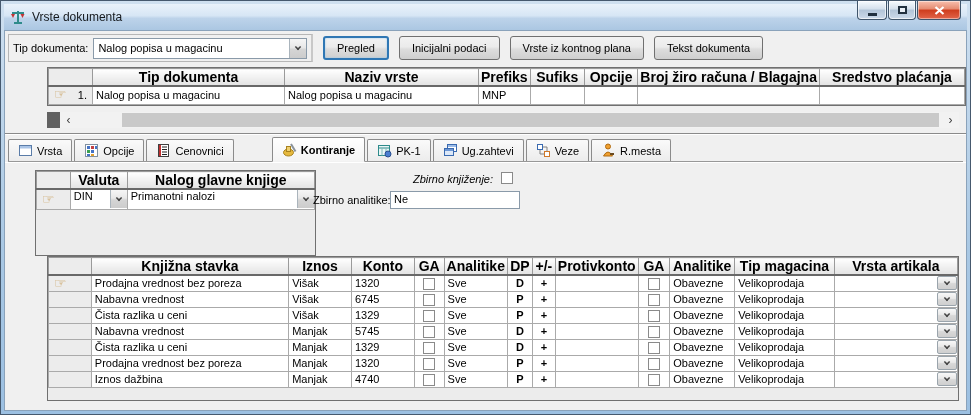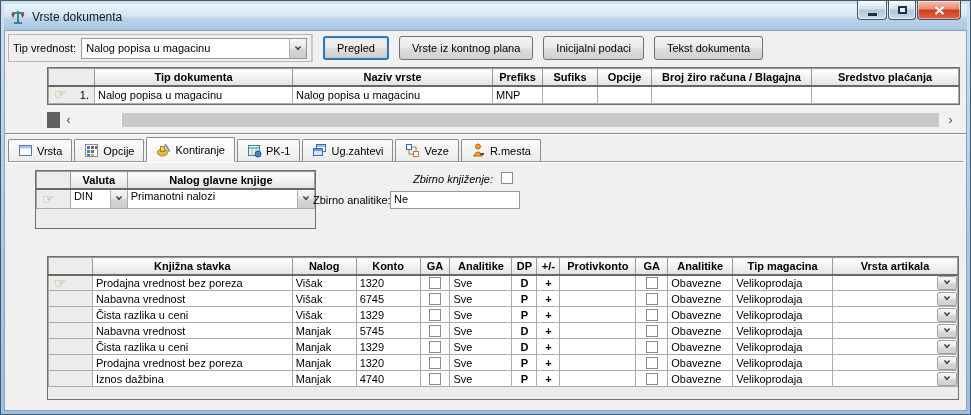--- a/index.html
+++ b/index.html
@@ -69,21 +69,21 @@
     border: 1px solid #707070; border-radius: 3px;
     background: linear-gradient(180deg,#f2f2f2,#ebebeb 45%,#dddddd 55%,#cfcfcf);
     font-size: 11px; cursor: default; white-space: nowrap;
   }
   .btn.default { border: 2px solid #2f77b4; border-radius: 3px; box-shadow: inset 0 0 2px #8fc6ee; }
 
   
   .grid-wrap { position: absolute; border: 1px solid #707070; background: #ececec; }
   table.grid { border-collapse: collapse; table-layout: fixed; }
   table.grid th {
-    height: 17px; font-weight: bold; font-size: 11px; text-align: center;
+    height: 17px; font-weight: bold; font-size: 14px; text-align: center;
     background: linear-gradient(180deg,#ffffff,#eeeeee 60%,#e3e3e3);
     border: 1px solid #9a9a9a; border-bottom: 2px solid #686868;
     overflow: hidden; white-space: nowrap; padding: 0 2px;
   }
   table.grid td {
     height: 16px; background: #fff; border: 1px solid #aaaaaa;
     padding: 0 3px; white-space: nowrap; overflow: hidden;
   }
   table.grid td.sel { background: #ececec; border-color: #aaaaaa; text-align: right; padding-right: 5px; }
   table.grid th.sel { background: #ececec; border-bottom: 2px solid #686868; }
@@ -111,30 +111,31 @@
   
   .tabs { position: absolute; top: 106px; left: 3px; right: 3px; height: 25px; display: flex; align-items: flex-end; border-bottom: 1px solid #989898; }
   .tab {
     display: inline-flex; align-items: center; gap: 4px;
     height: 22px; padding: 0 9px; margin-right: 2px;
     border: 1px solid #8b8b8b; border-bottom: none; border-radius: 2px 2px 0 0;
     background: linear-gradient(180deg,#fafafa,#ececec);
     white-space: nowrap; cursor: default;
   }
   .tab.active {
-    height: 25px; margin-bottom: -1px; font-weight: normal;
+    height: 25px; margin-bottom: -1px; font-weight: bold;
     background: linear-gradient(180deg,#ffffff,#f4f4f4);
     border-bottom: 1px solid #f2f2f2;
+    margin-left: 36px;
   }
   .tab svg { flex: 0 0 auto; }
 
   
   .panel { position: absolute; top: 131px; left: 0; right: 0; bottom: 0; background: #f0f0f0; border-top: 1px solid #fff; }
 
-  .valuta-wrap { top: 7px; left: 30px; width: 281px; height: 59px; }
+  .valuta-wrap { top: 7px; left: 30px; width: 281px; height: 86px; }
   .zk-label { position: absolute; top: 10px; left: 330px; width: 158px; text-align: right; font-style: italic; }
   .zk-cb { position: absolute; top: 9px; left: 496px; }
   .za-label { position: absolute; top: 31px; left: 308px; }
   .za-field {
     position: absolute; top: 28px; left: 385px; width: 130px; height: 18px;
     background: #fff; border: 1px solid #8a9aa9; padding: 1px 3px;
   }
 
   .posting-wrap { top: 93px; left: 42px; width: 912px; padding-bottom: 12px; }
 </style>
@@ -163,31 +164,31 @@
           <path d="M1.5 1 L9.5 8 M9.5 1 L1.5 8" stroke="#ffffff" stroke-width="2.2"></path>
         </svg>
       </div>
     </div>
   </div>
 
   <div class="client">
 
     <div class="toolbar">
       <div class="combo-panel">
-        <span>Tip vrednost:</span>
+        <span>Tip dokumenta:</span>
         <div class="combo">
           <span class="val">Nalog popisa u magacinu</span>
           <span class="arrow-btn">
               <span class="chev"></span>
             </span>
         </div>
       </div>
       <button class="btn default">Pregled</button>
+      <button class="btn">Inicijalni podaci</button>
       <button class="btn">Vrste iz kontnog plana</button>
-      <button class="btn">Inicijalni podaci</button>
       <button class="btn">Tekst dokumenta</button>
     </div>
 
     <div class="grid-wrap" style="top:36px; left:42px;">
       <table class="grid">
         <colgroup>
           <col style="width:46px">
             <col style="width:198px">
             <col style="width:200px">
             <col style="width:50px">
@@ -248,20 +249,31 @@
           <rect x="3" y="3" width="3" height="3" fill="#4472c4"></rect>
             <rect x="7" y="3" width="3" height="3" fill="#c04040"></rect>
             <rect x="11" y="3" width="2" height="3" fill="#4472c4"></rect>
           <rect x="3" y="7" width="3" height="3" fill="#3aa050"></rect>
             <rect x="7" y="7" width="3" height="3" fill="#4472c4"></rect>
           <rect x="3" y="11" width="3" height="2" fill="#4472c4"></rect>
             <rect x="7" y="11" width="3" height="2" fill="#e0a030"></rect>
         </svg>
         <span>Opcije</span>
       </div>
+      <div class="tab">
+        <svg width="15" height="15" viewBox="0 0 15 15">
+          <rect x="2.5" y="1.5" width="10" height="12" fill="#ffffff" stroke="#404040"></rect>
+          <rect x="3" y="2" width="2" height="11" fill="#c03030"></rect>
+          <line x1="6" y1="4" x2="11" y2="4" stroke="#202020"></line>
+            <line x1="6" y1="6.5" x2="11" y2="6.5" stroke="#202020"></line>
+          <line x1="6" y1="9" x2="11" y2="9" stroke="#202020"></line>
+            <line x1="6" y1="11.5" x2="11" y2="11.5" stroke="#202020"></line>
+        </svg>
+        <span>Cenovnici</span>
+      </div>
       <div class="tab active">
         <svg width="15" height="15" viewBox="0 0 15 15">
           <ellipse cx="6.5" cy="10.5" rx="5" ry="3.5" fill="#e6b93e" stroke="#a8821e"></ellipse>
           <rect x="4.5" y="4.5" width="4" height="5" fill="#f0d070" stroke="#a8821e"></rect>
           <line x1="9" y1="2" x2="13.5" y2="9.5" stroke="#8a929a" stroke-width="2"></line>
         </svg>
         <span>Kontiranje</span>
       </div>
       <div class="tab">
         <svg width="15" height="15" viewBox="0 0 15 15">
@@ -362,21 +374,21 @@
             <col style="width:76px">
               <col style="width:32px">
               <col style="width:65px">
               <col style="width:100px">
               <col style="width:125px">
           </colgroup>
           <thead>
             <tr>
               <th class="sel"></th>
               <th>Knjižna stavka</th>
-              <th>Nalog</th>
+              <th>Iznos</th>
               <th>Konto</th>
               <th>GA</th>
               <th>Analitike</th>
               <th>DP</th>
               <th>+/-</th>
               <th>Protivkonto</th>
               <th>GA</th>
               <th>Analitike</th>
               <th>Tip magacina</th>
               <th>Vrsta artikala</th>

